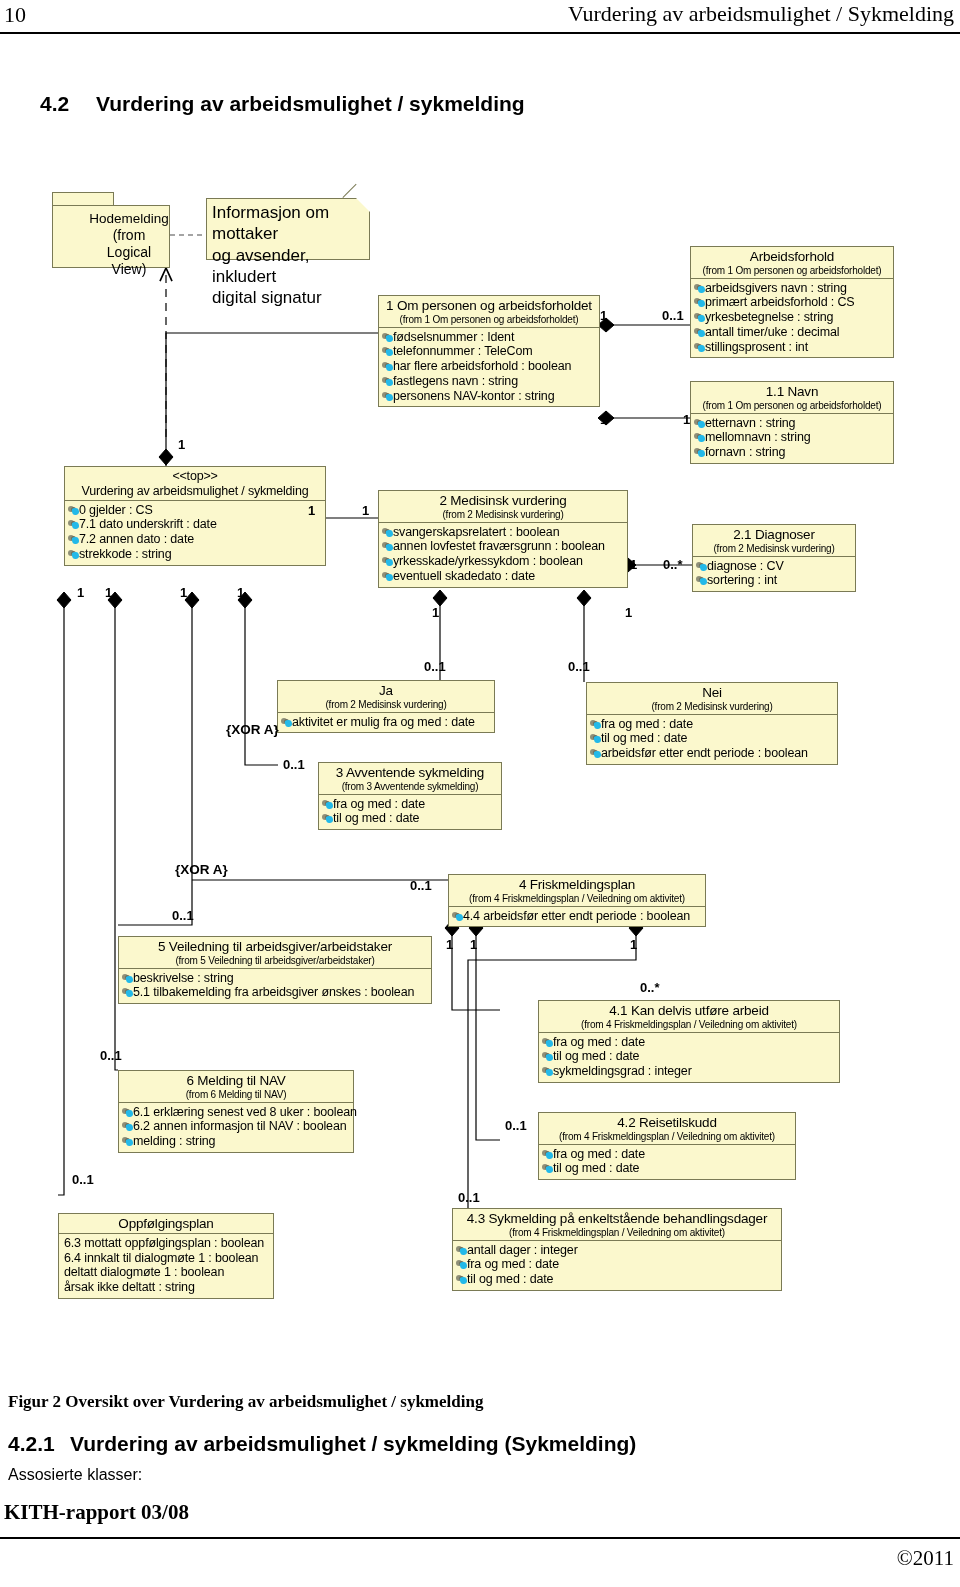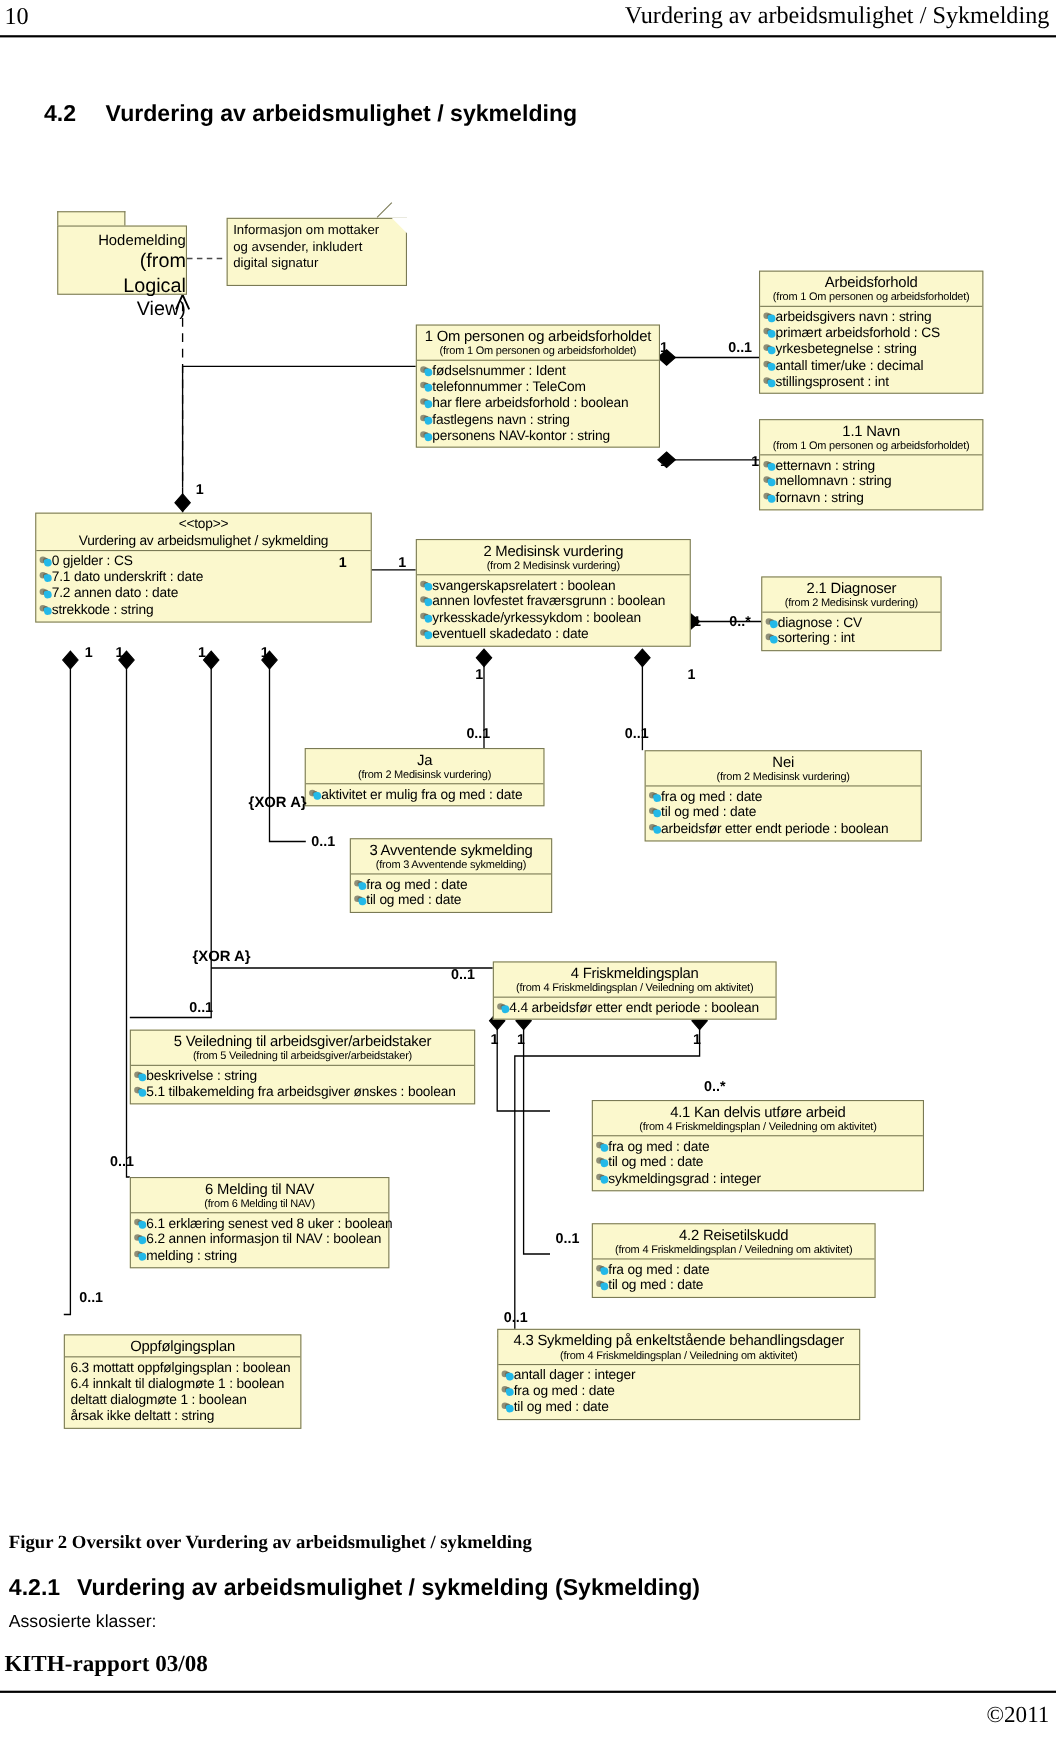--- a/index.html
+++ b/index.html
@@ -186,29 +186,29 @@
     width: 100%; height: calc(100% - 13px);
     background: #fbf8cd;
     border: 1px solid #7a7a55;
     box-sizing: border-box;
     text-align: center;
     font-size: 13.5px;
     line-height: 1.2;
     padding-top: 5px;
     padding-left: 36px;
   }
-  .pkg .bdy .sub { font-size: 18px; display:block;text-align:right; }
+  .pkg .bdy .sub { font-size: 14px; display:block; }
 
   
   .note {
     position: absolute;
     background: #fbf8cd;
     border: 1px solid #7a7a55;
     box-sizing: border-box;
-    font-size: 12px;
+    font-size: 17px;
     line-height: 1.25;
     padding: 3px 5px;
   }
   .note .fold {
     position: absolute;
     right: -1px; top: -1px;
     width: 0; height: 0;
     border-left: 14px solid transparent;
     border-top: 14px solid #ffffff;
   }
@@ -323,21 +323,21 @@
   </div>
 
   <div class="note" style="left:206px; top:198px; width:164px; height:62px;">
     <div class="fold"></div>
     <div class="foldline"></div>
     <span>Informasjon om mottaker</span><br>
     <span>og avsender, inkludert</span><br>
     <span>digital signatur</span>
   </div>
 
-  <div class="uml" style="left:32px; top:466px; width:306px;">
+  <div class="uml" style="left:64px; top:466px; width:262px;">
     <div class="hd">
       <span class="stereo">&lt;&lt;top&gt;&gt;</span>
       <span class="nm sm">Vurdering av arbeidsmulighet / sykmelding</span>
     </div>
     <div class="attrs">
       <span class="attr"><span class="mk"><i class="a"></i><i class="b"></i><i class="c"></i></span><span>0 gjelder : CS</span></span>
       <span class="attr"><span class="mk"><i class="a"></i><i class="b"></i><i class="c"></i></span><span>7.1 dato underskrift : date</span></span>
       <span class="attr"><span class="mk"><i class="a"></i><i class="b"></i><i class="c"></i></span><span>7.2 annen dato : date</span></span>
       <span class="attr"><span class="mk"><i class="a"></i><i class="b"></i><i class="c"></i></span><span>strekkode : string</span></span>
     </div>

